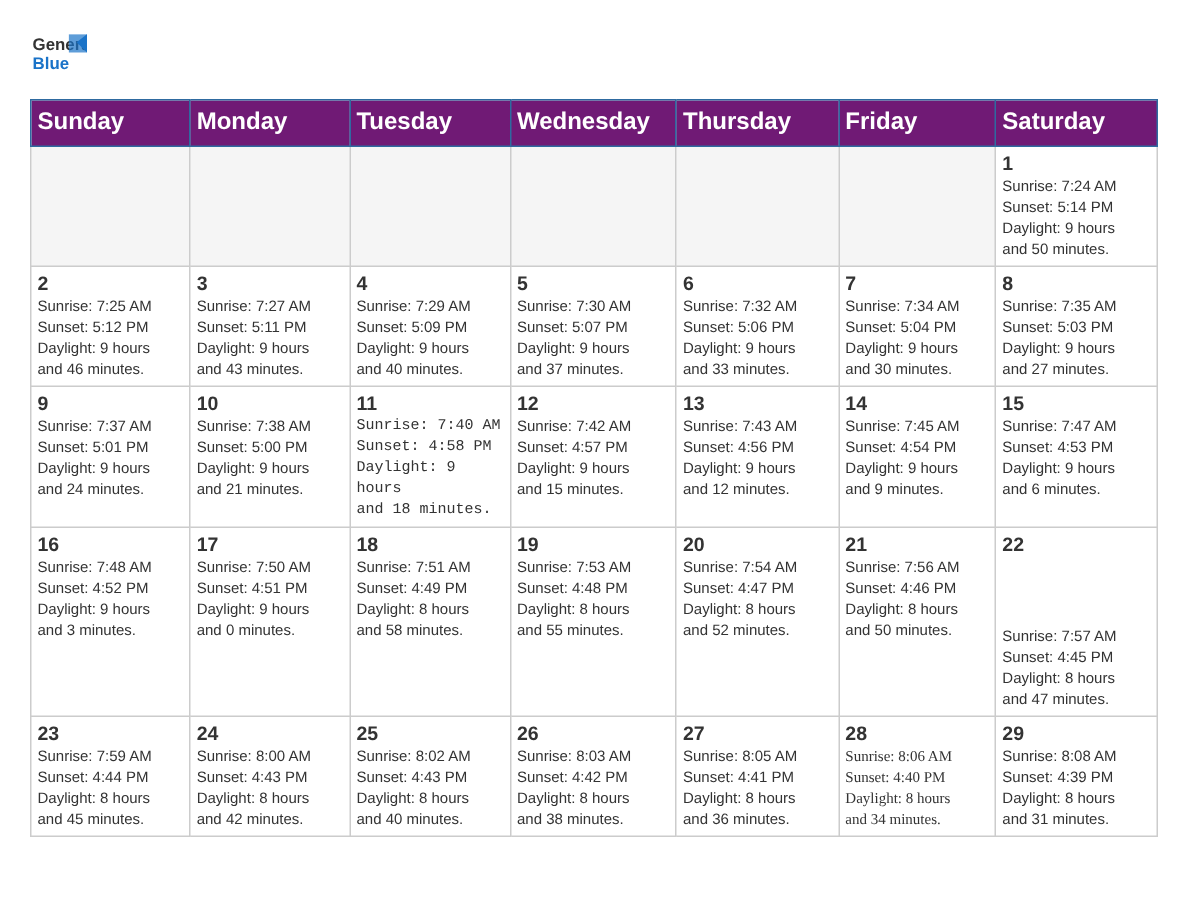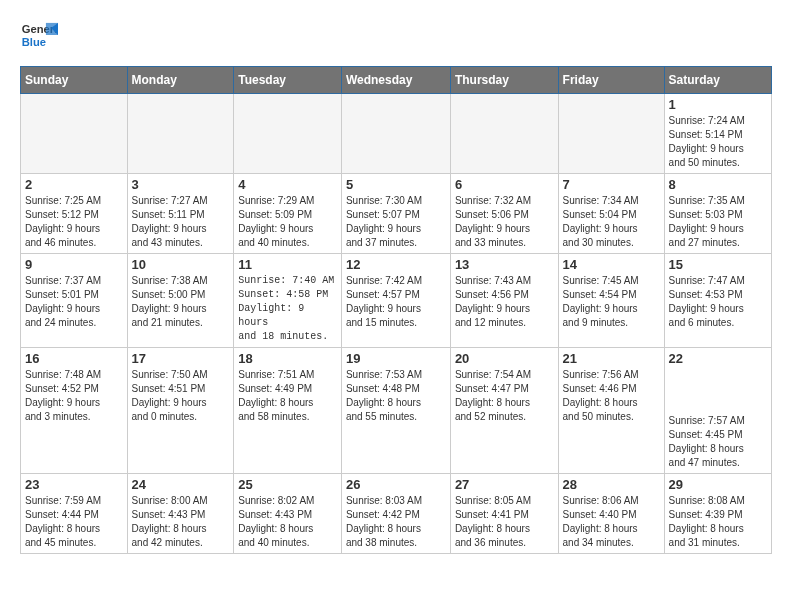--- a/index.html
+++ b/index.html
@@ -40,23 +40,23 @@
     .subtitle {
       font-size: 14px;
       color: #555;
     }
     .calendar {
       width: 100%;
       border-collapse: collapse;
       border: 1px solid #ccc;
     }
     .calendar th {
-      background: #737373;
+      background: #701a75;
       color: #fff;
-      font-size: 12px;
+      font-size: 16px;
       font-weight: bold;
       padding: 6px 4px;
       text-align: left;
       border: 1px solid #2e6aa0;
     }
     .calendar td {
       vertical-align: top;
       border: 1px solid #ccc;
       padding: 3px 4px;
       width: 113px;
@@ -312,21 +312,21 @@
           </td>
           <td>
             <span class="day-number">27</span>
             <div class="day-info" style="white-space: pre-line;">Sunrise: 8:05 AM
 Sunset: 4:41 PM
 Daylight: 8 hours
 and 36 minutes.</div>
           </td>
           <td>
             <span class="day-number">28</span>
-            <div class="day-info" style="white-space: pre-line;">Sunrise: 8:06 AM
+            <div class="day-info" style="white-space: pre-line; font-family: Liberation Serif, serif;">Sunrise: 8:06 AM
 Sunset: 4:40 PM
 Daylight: 8 hours
 and 34 minutes.</div>
           </td>
           <td>
             <span class="day-number">29</span>
             <div class="day-info" style="white-space: pre-line;">Sunrise: 8:08 AM
 Sunset: 4:39 PM
 Daylight: 8 hours
 and 31 minutes.</div>

